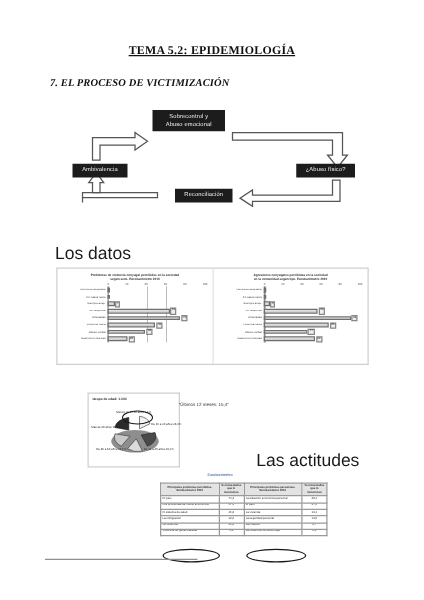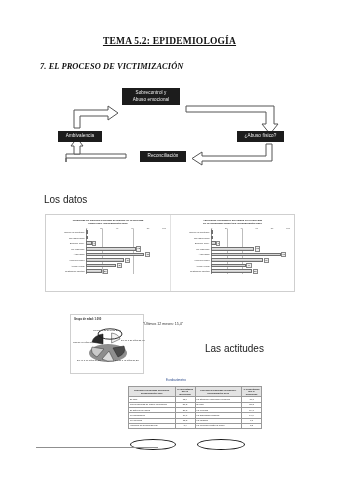--- a/index.html
+++ b/index.html
@@ -69,25 +69,25 @@
   .node-right  { left: 207px; top: 43px; width: 47px; height: 11px; }
   .node-bottom { left: 110px; top: 63px; width: 46px; height: 11px; }
   .node-left   { left: 28px;  top: 43px; width: 44px; height: 11px; }
 
   .diagram svg { position: absolute; left: 0; top: 0; }
 
   
   .sub-head {
     position: absolute;
     font-family: "Liberation Sans", sans-serif;
-    font-size: 10px;
+    font-size: 14px;
     color: #1a1a1a;
   }
   .sub-head-datos     { top: 194px; left: 44px; }
-  .sub-head-actitudes { top: 343px; left: 205px; font-size: 10px; }
+  .sub-head-actitudes { top: 360px; left: 205px; font-size: 14px; }
 
   
   .figure-bars {
     position: absolute;
     top: 214px;
     left: 45px;
     width: 250px;
     height: 78px;
     border: 1px solid #cfcfcf;
     background: #ffffff;

